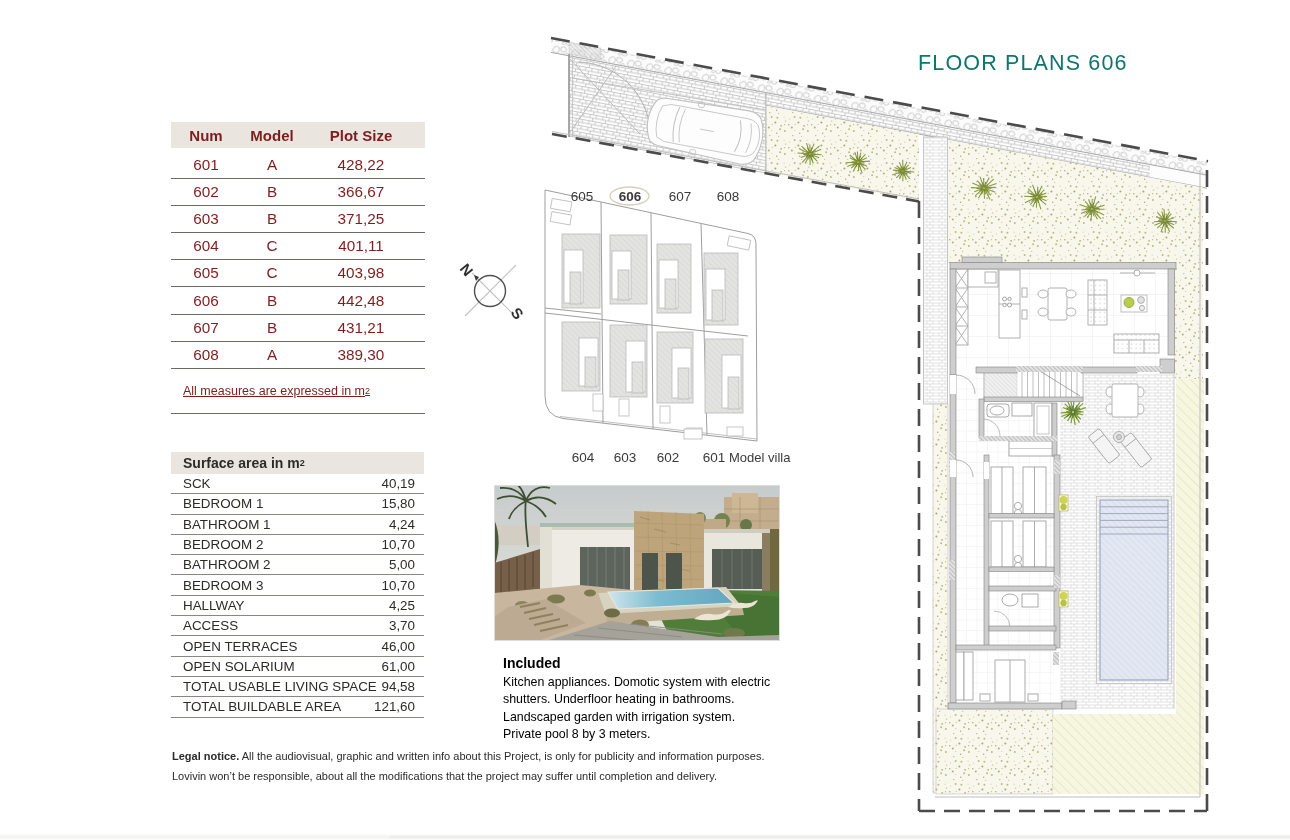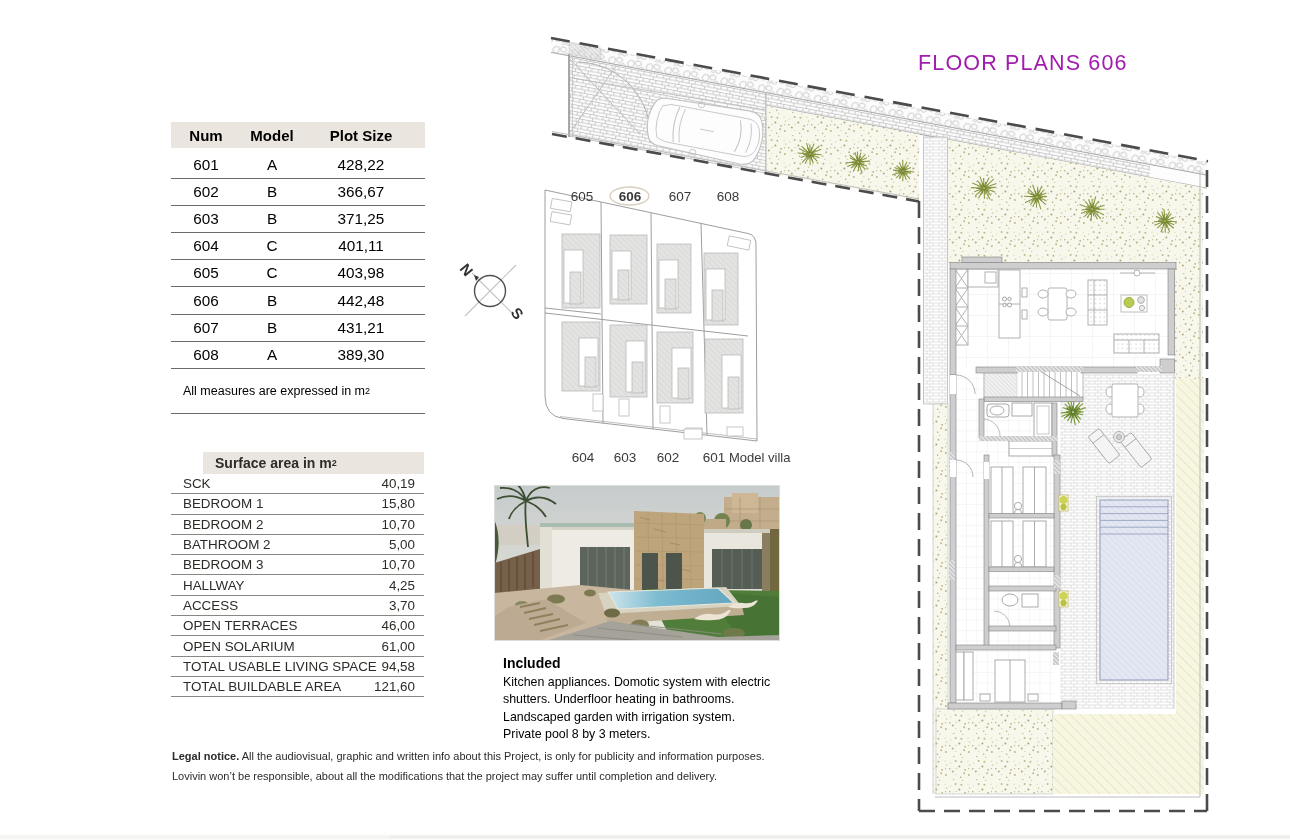--- a/index.html
+++ b/index.html
@@ -1,35 +1,35 @@
 <!DOCTYPE html>
 <html><head>
 <meta charset="utf-8">
 <style>
   html,body{margin:0;padding:0;}
   body{width:1290px;height:840px;background:#ffffff;overflow:hidden;
        font-family:"Liberation Sans", sans-serif;position:relative;}
   .abs{position:absolute;}
   
-  #t1{left:171px;top:122px;width:254px;font-size:15.3px;color:#000000;}
+  #t1{left:171px;top:122px;width:254px;font-size:15.3px;color:#7f1d1d;}
   #t1 .hdr{background:#eae5df;height:26px;display:flex;align-items:center;font-weight:bold;font-size:15px;margin-bottom:3.5px;}
   #t1 .row{height:26.2px;display:flex;align-items:center;border-bottom:1px solid #6d6a66;}
   #t1 .row:first-of-type{border-bottom:1px solid #6d6a66;}
   #t1 .c1{width:70px;text-align:center;}
   #t1 .c2{width:62px;text-align:center;}
   #t1 .c3{width:116px;text-align:center;}
-  #t1 .note{height:44px;display:flex;align-items:center;border-bottom:1px solid #6d6a66;font-size:12.5px;padding-left:12px;}
+  #t1 .note{height:44px;display:flex;align-items:center;border-bottom:1px solid #6d6a66;font-size:12.5px;padding-left:12px;text-decoration:underline;}
   #t2{left:171px;top:452px;width:253px;font-size:13.4px;color:#2d2b28;}
-  #t2 .hdr{background:#eae5df;height:22px;display:flex;align-items:center;font-weight:bold;font-size:14px;padding-left:12px;margin-left:32px;}
+  #t2 .hdr{background:#eae5df;height:22px;display:flex;align-items:center;font-weight:bold;font-size:14px;padding-left:12px;}
   #t2 .row{height:19.3px;display:flex;align-items:center;border-bottom:1px solid #8a8782;padding:0 9px 0 12px;}
   #t2 .lbl{flex:1;}
   #t2 .val{text-align:right;}
   sup{font-size:9px;}
   
-  #title{left:918px;top:51px;font-size:21.5px;letter-spacing:1.15px;color:#a21caf;white-space:nowrap;}
+  #title{left:918px;top:51px;font-size:21.5px;letter-spacing:1.15px;color:#0f766e;white-space:nowrap;}
   #included{left:503px;top:655px;width:300px;color:#000000;font-size:12.4px;line-height:17.6px;white-space:nowrap;}
   #included b{font-size:14px;}
   #legal{left:172px;top:747px;font-size:11px;line-height:19.5px;color:#2b2b2b;white-space:nowrap;}
 </style>
 </head>
 <body>
 <svg class="abs" style="left:0;top:0" width="1290" height="840" viewBox="0 0 1290 840">
   <defs>
     <pattern id="grid21" width="21" height="21" patternUnits="userSpaceOnUse">
       <path d="M21 0H0V21" fill="none" stroke="#ececec" stroke-width="1"></path>
@@ -626,20 +626,24 @@
   <div class="hdr">Surface area in m<sup>2</sup></div>
   <div class="row">
       <div class="lbl">SCK</div>
       <div class="val">40,19</div>
     </div>
   <div class="row">
       <div class="lbl">BEDROOM 1</div>
       <div class="val">15,80</div>
     </div>
   <div class="row">
+      <div class="lbl">BATHROOM 1</div>
+      <div class="val">4,24</div>
+    </div>
+  <div class="row">
       <div class="lbl">BEDROOM 2</div>
       <div class="val">10,70</div>
     </div>
   <div class="row">
       <div class="lbl">BATHROOM 2</div>
       <div class="val">5,00</div>
     </div>
   <div class="row">
       <div class="lbl">BEDROOM 3</div>
       <div class="val">10,70</div>

